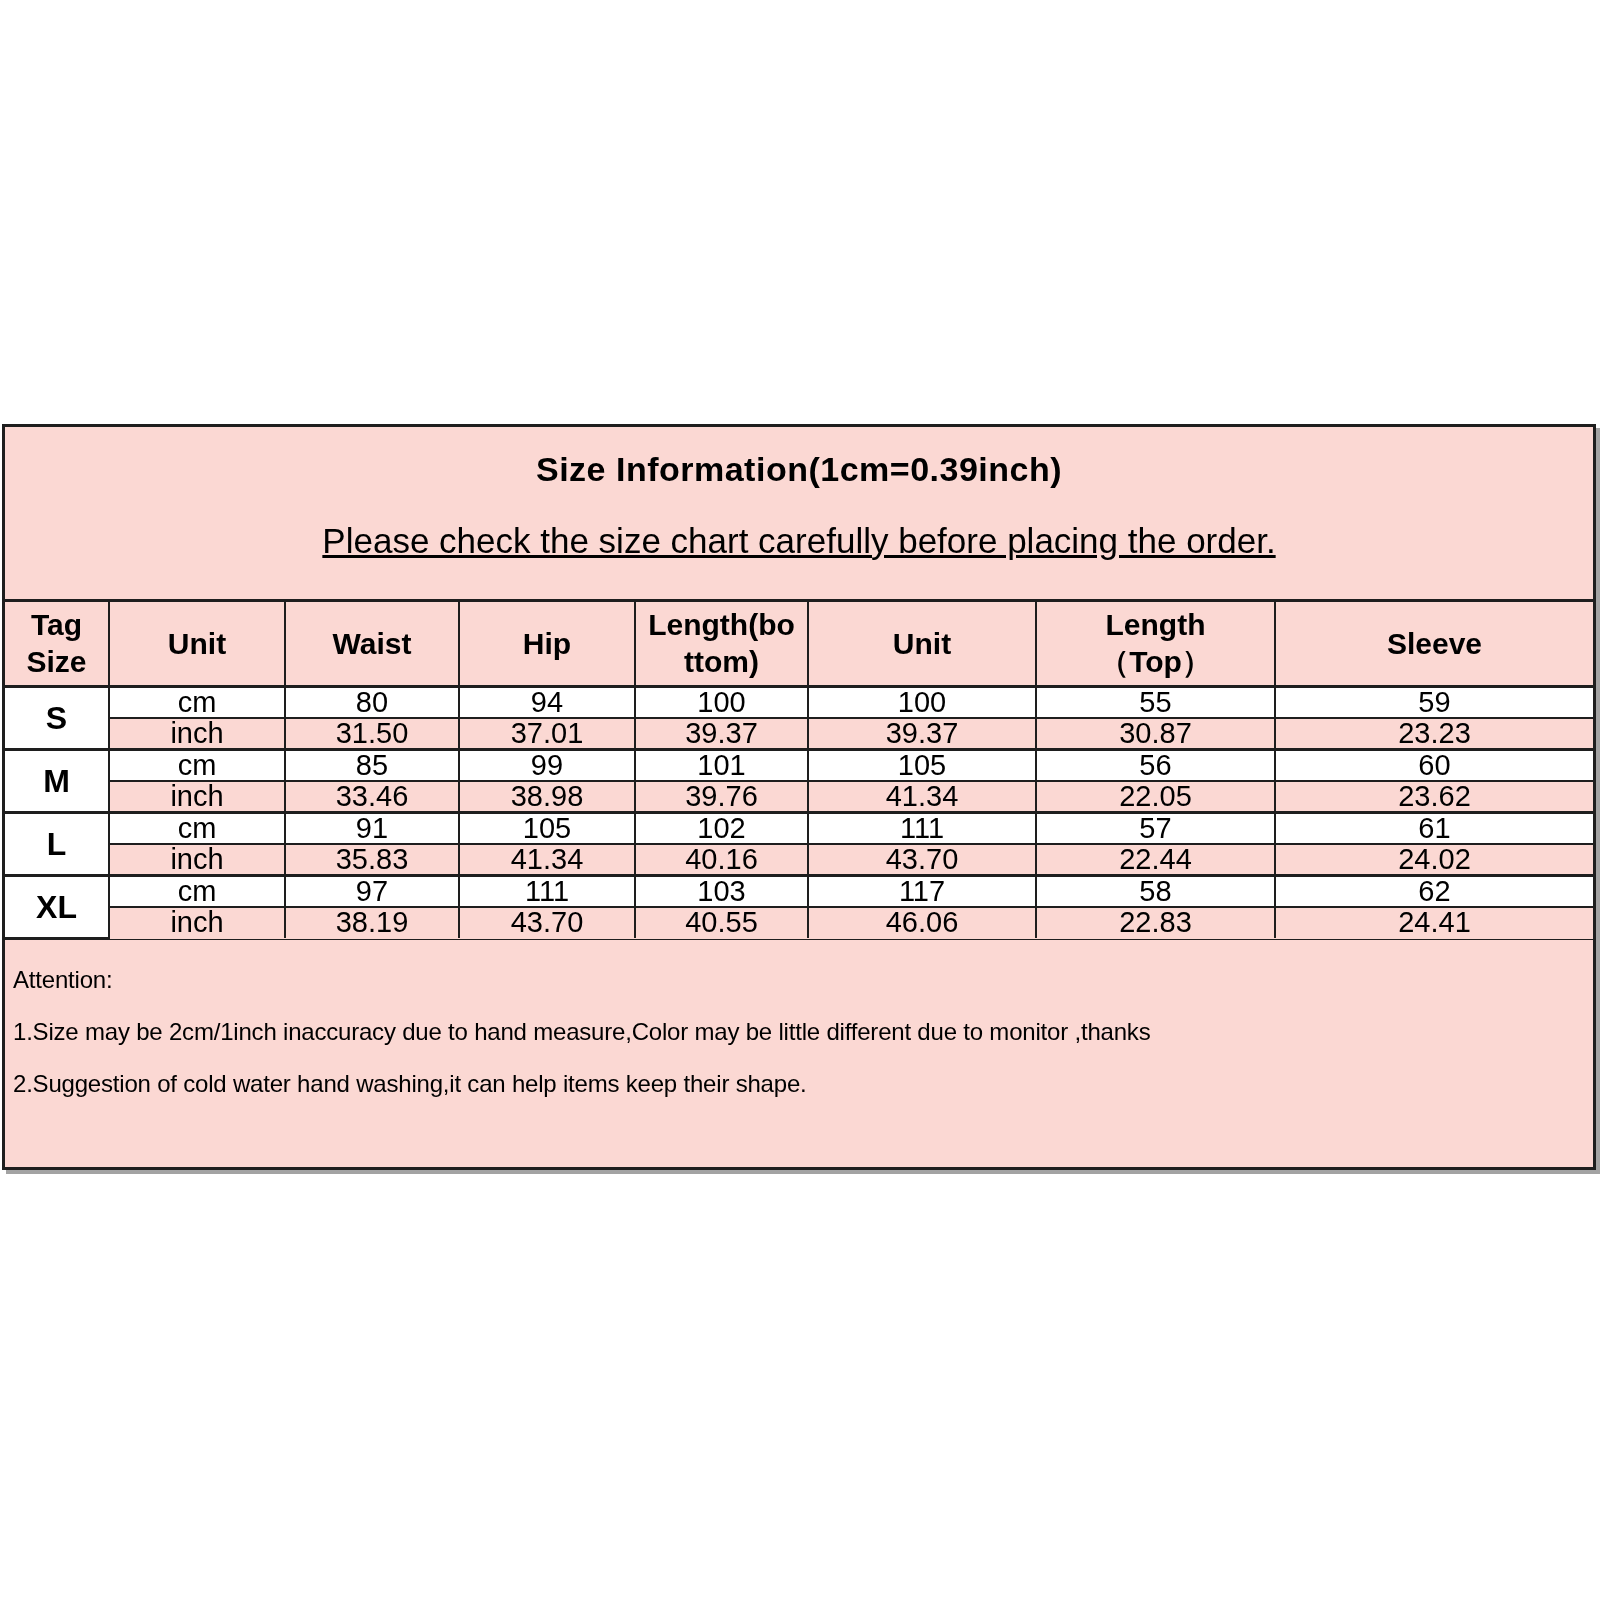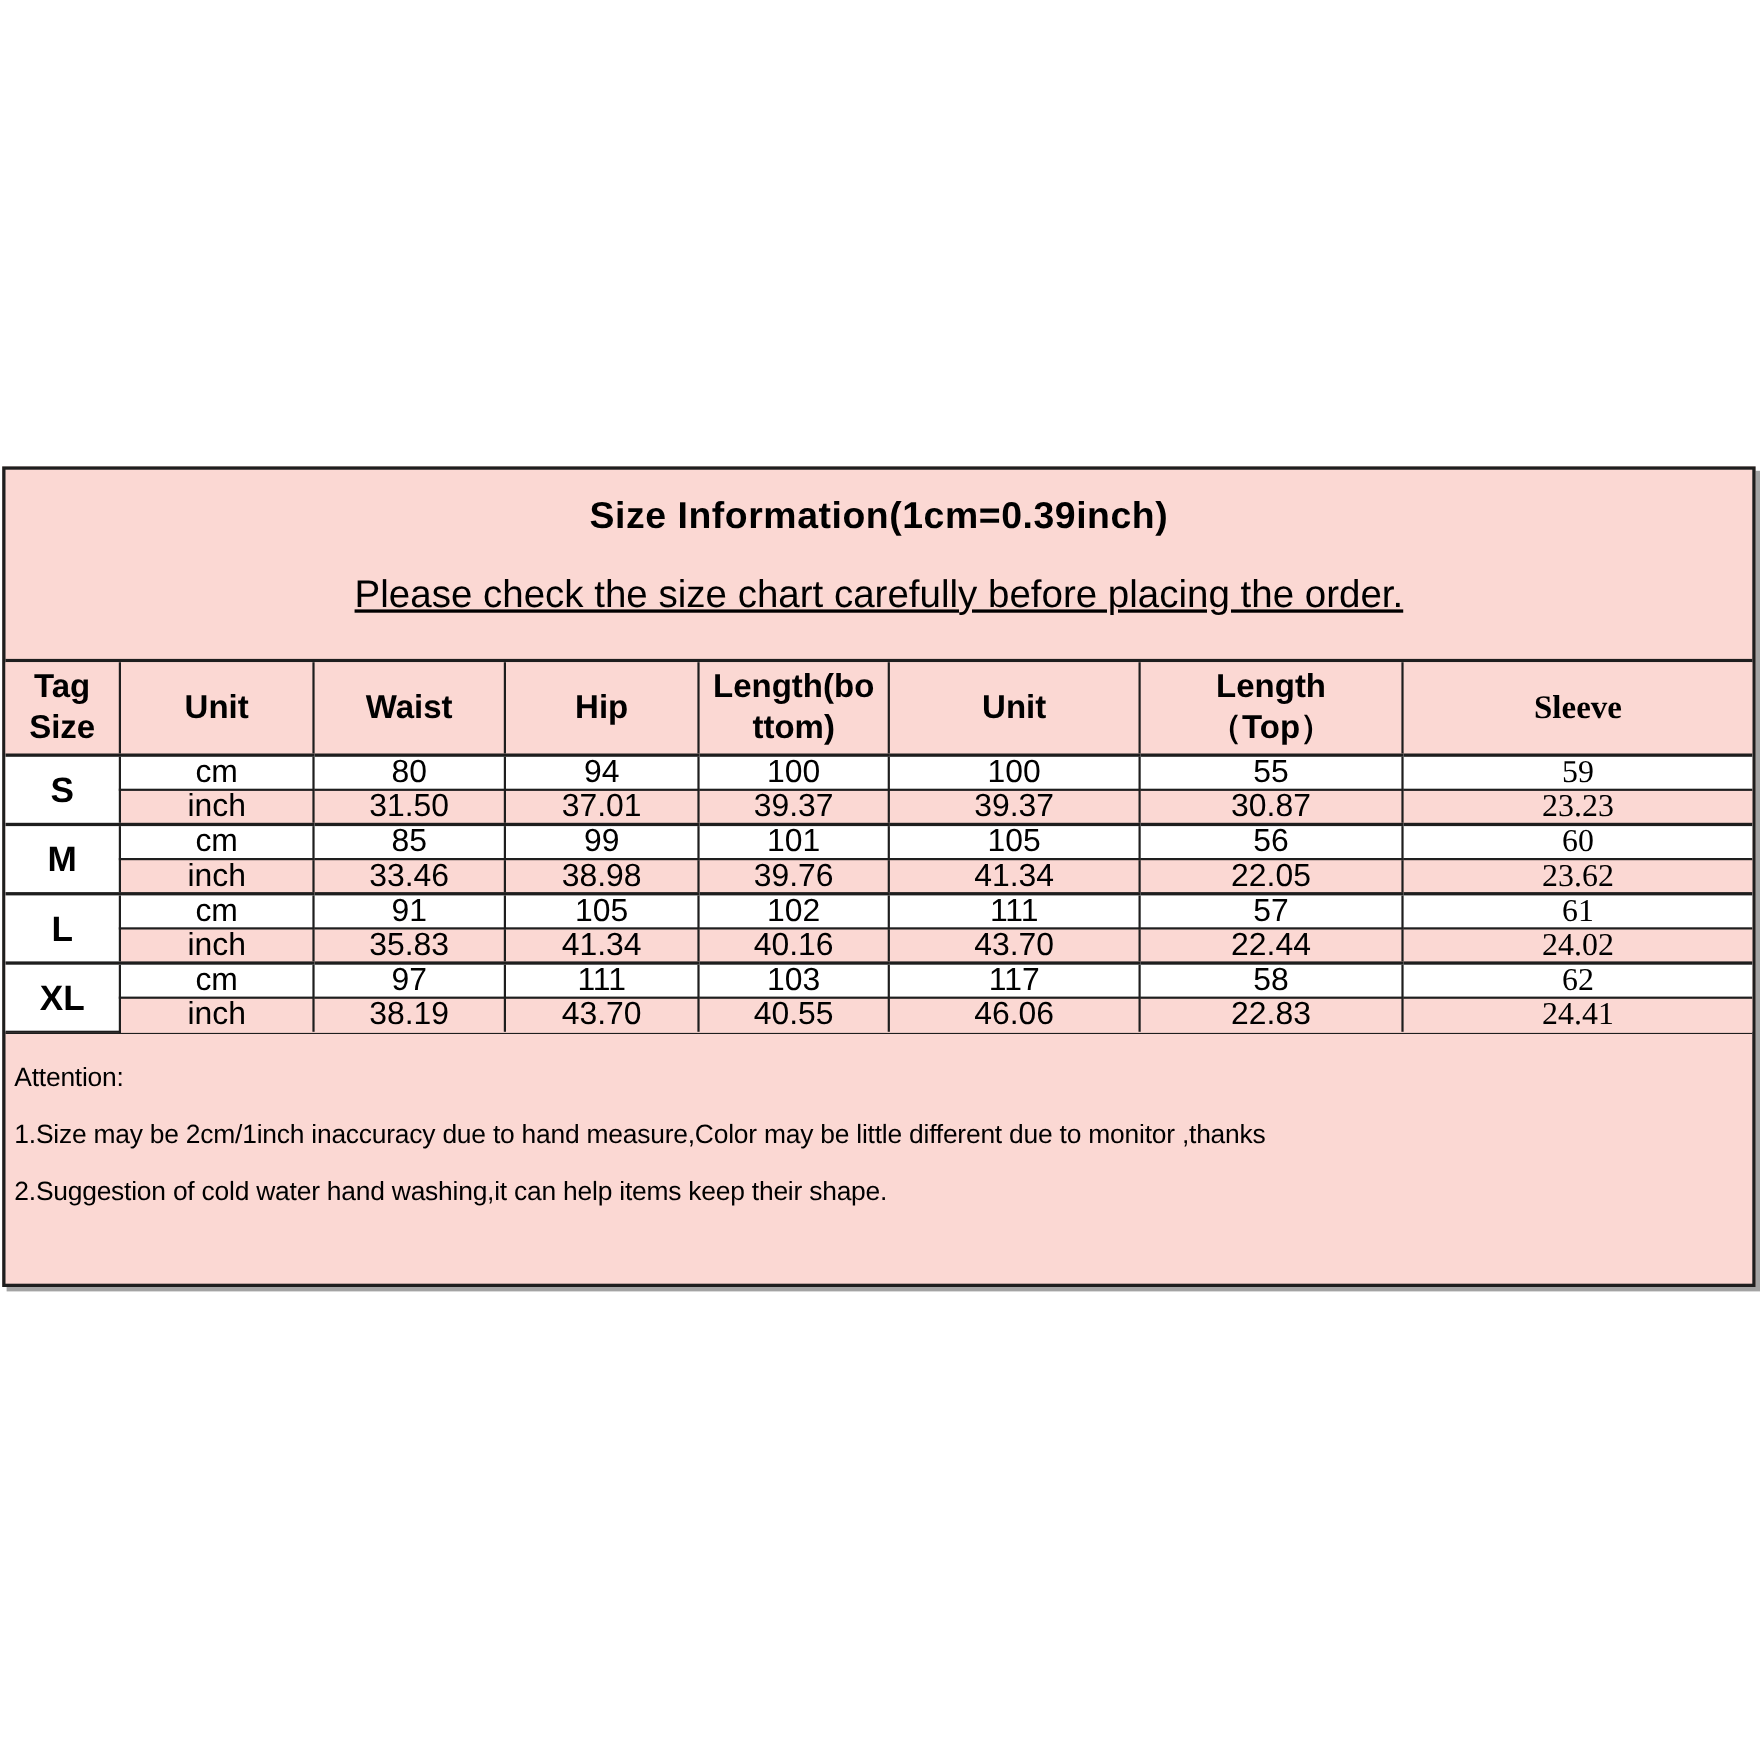--- a/index.html
+++ b/index.html
@@ -35,21 +35,21 @@
     table-layout: fixed;
   }
   th, td {
     border: 2px solid var(--border, #1e1e1e);
     text-align: center;
     vertical-align: middle;
     padding: 0;
     overflow: visible;
   }
   th:first-child, td:first-child { border-left: none; }
-  th:last-child, td:last-child { border-right: none; font-family: Liberation Serif, serif; }
+  th:last-child, td:last-child { border-right: none; }
   thead th {
     height: 84px;
     font-size: 30px;
     font-weight: bold;
     background: var(--pink, #fbd8d3);
     white-space: pre-line;
     line-height: 1.25;
     border-top: none;
     border-bottom: 3px solid var(--border, #1e1e1e);
   }

